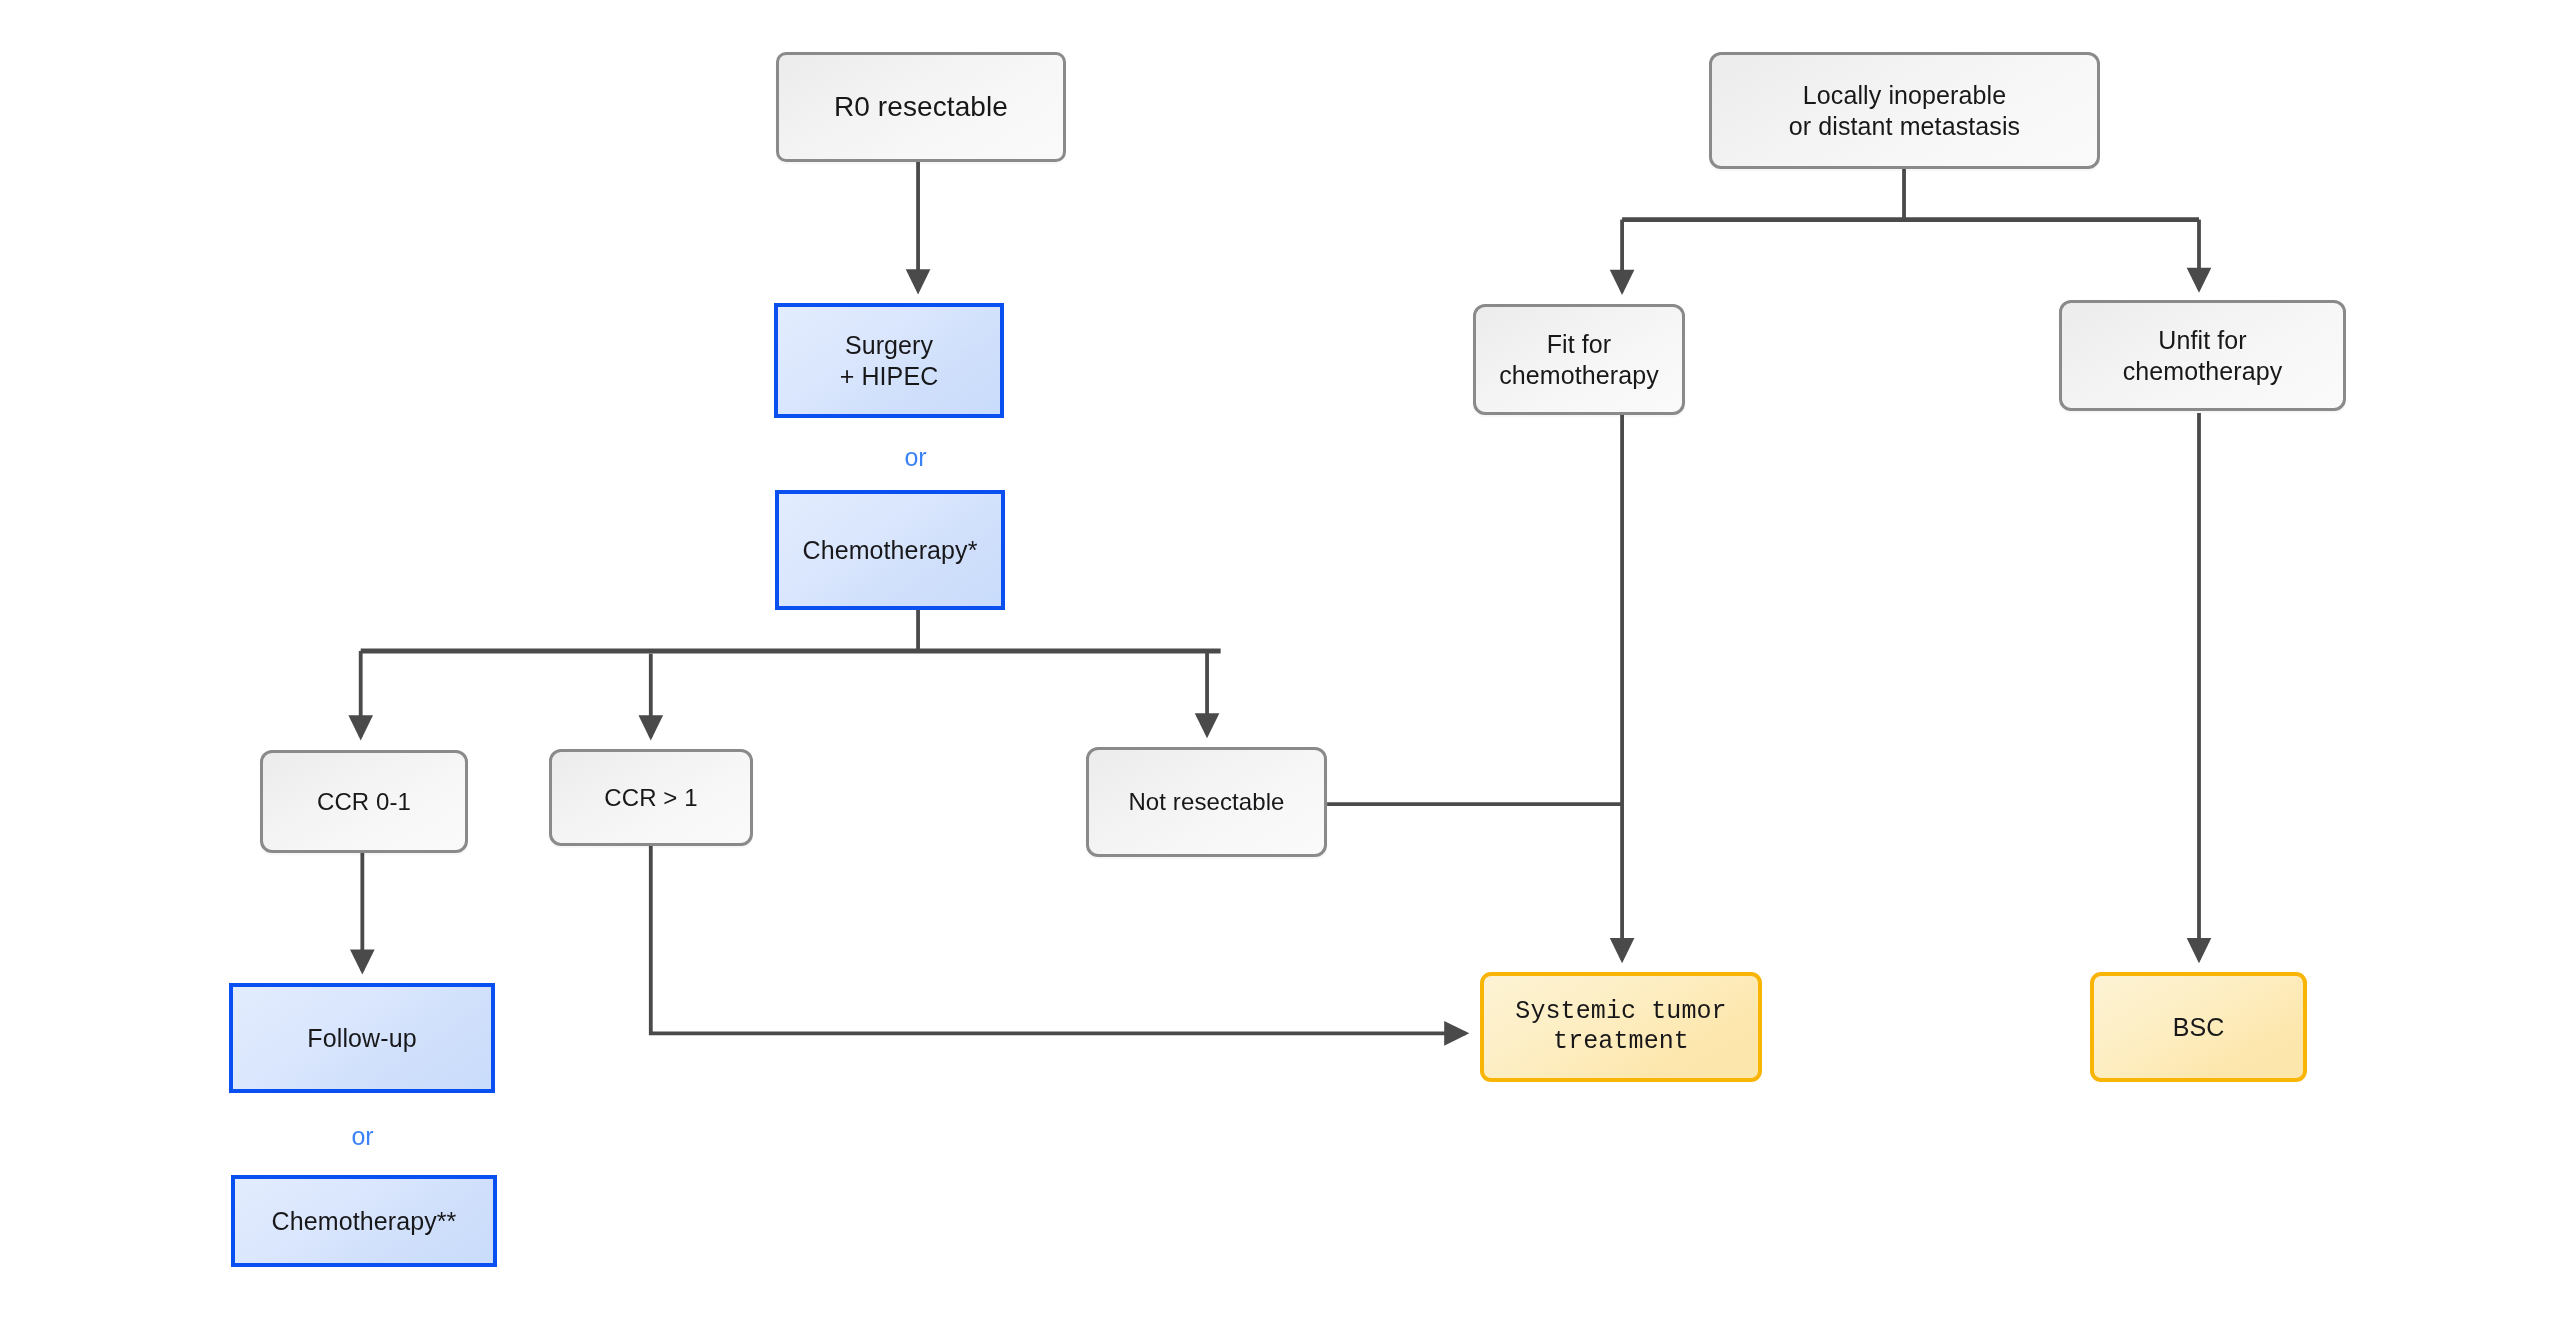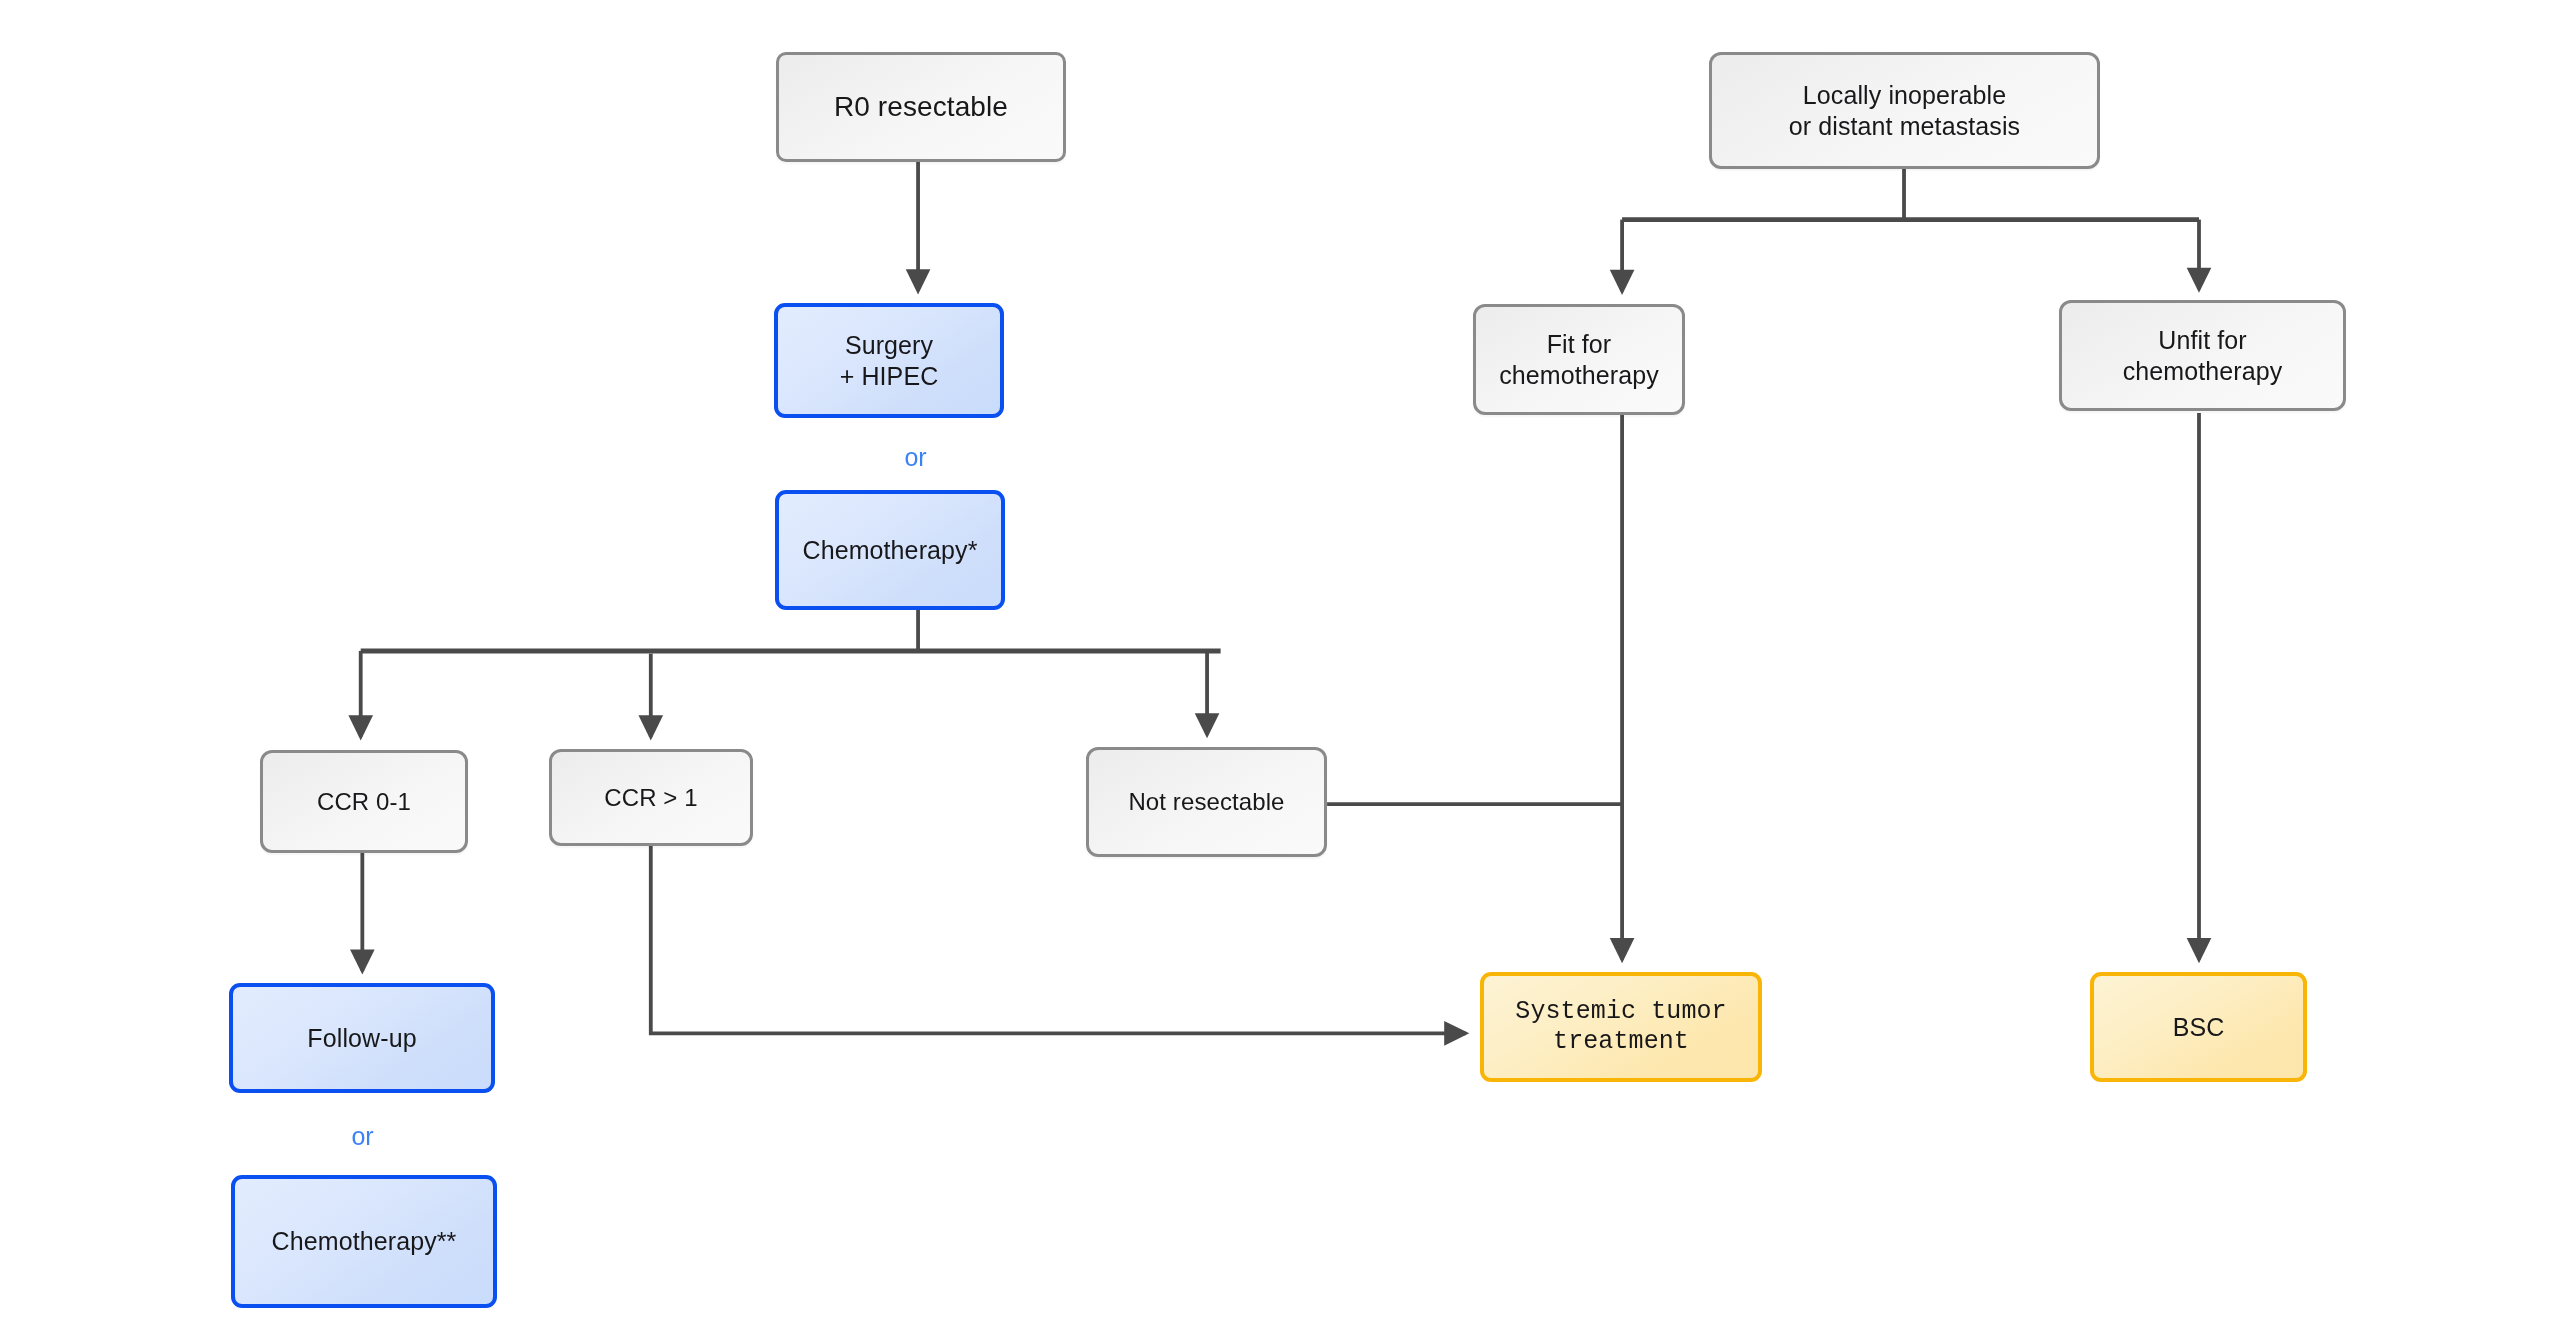--- a/index.html
+++ b/index.html
@@ -21,21 +21,21 @@
   }
   .node.gray{
     background:linear-gradient(150deg,#ececec 0%,#f1f1f1 28%,#f7f7f7 62%,#fafafa 100%);
     border:3.8px solid #8a8a8a;
     border-radius:12px;
     box-shadow:0 1.1px 1.6px rgba(0,0,0,0.04);
   }
   .node.blue{
     background:linear-gradient(145deg,#e2ecfe 0%,#dbe7fd 35%,#cfdffb 70%,#c9dcfb 100%);
     border:4.3px solid #0a50f0;
-    border-radius:11px;
+    border-radius:0;
   }
   .node.yellow{
     background:linear-gradient(150deg,#fdf3d4 0%,#fdeec3 40%,#fde7ae 75%,#fde6ab 100%);
     border:4.3px solid #f9b506;
     border-radius:11px;
   }
   .orlabel{
     position:absolute;
     color:#3b82f6;
     text-align:center;
@@ -114,21 +114,21 @@
   </div>
 
   <div class="node blue" style="left:229px;top:983px;width:266px;height:110px;font-size:25px;">
     <span>Follow-up</span>
   </div>
 
   <div class="orlabel" style="left:308px;top:1122px;width:109px;">
     <span>or</span>
   </div>
 
-  <div class="node blue" style="left:231px;top:1175px;width:266px;height:133px;font-size:25px;">
+  <div class="node blue" style="left:231px;top:1175px;width:266px;height:92px;font-size:25px;">
     <span>Chemotherapy**</span>
   </div>
 
   <div class="node gray" style="left:1709px;top:52px;width:391px;height:117px;font-size:25px;">
     <span>Locally inoperable
 or distant metastasis</span>
   </div>
 
   <div class="node gray" style="left:1473px;top:304px;width:212px;height:111px;font-size:25px;">
     <span>Fit for

